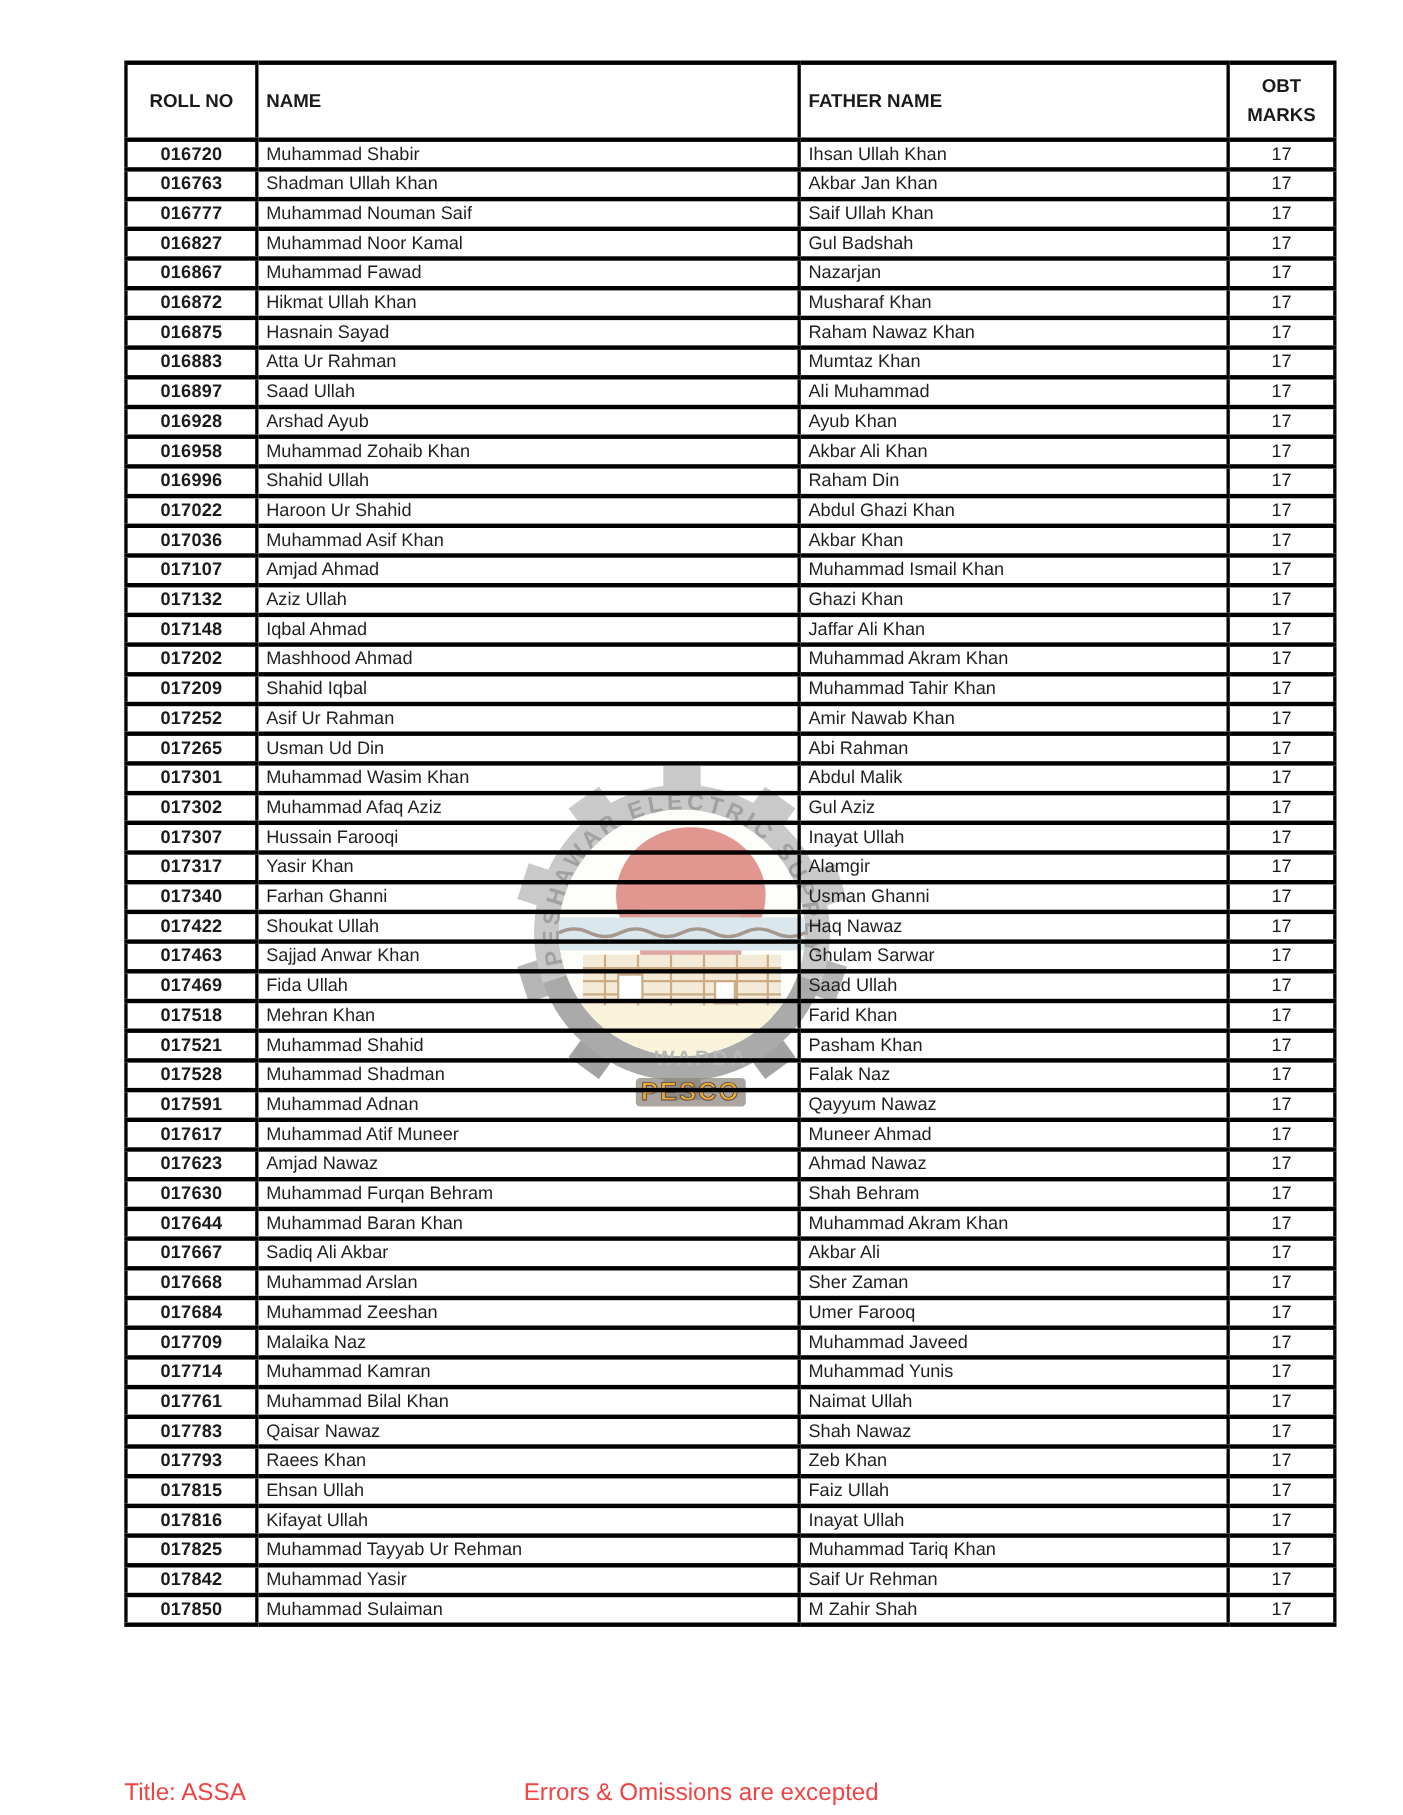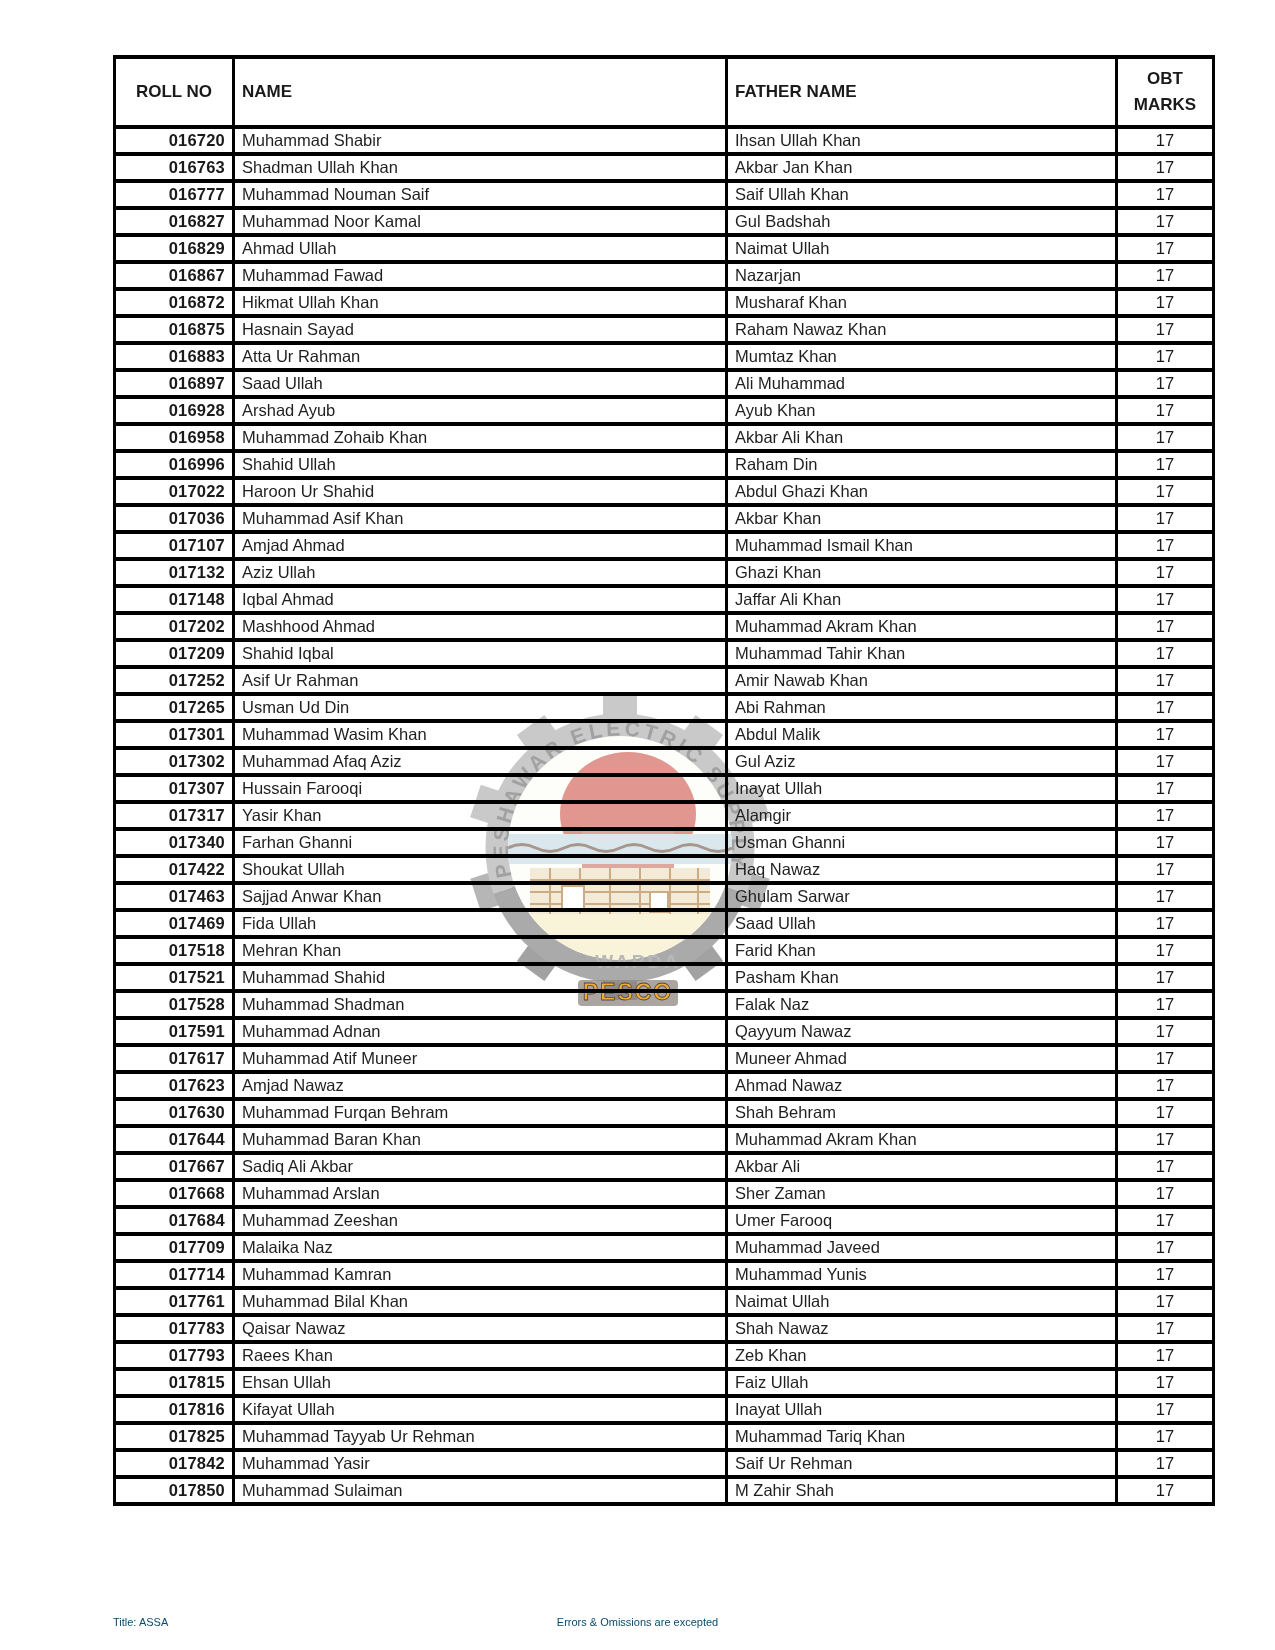--- a/index.html
+++ b/index.html
@@ -55,38 +55,38 @@
   th.h-marks { text-align: center; line-height: 1.55; }
 
   table.results tbody td {
     height: 23px;
     font-size: 16.5px;
     line-height: 1;
     vertical-align: middle;
     padding: 0 7px;
   }
   table.results tbody td:nth-child(1) {
-    text-align: right;
+    text-align: center;
     font-weight: bold;
     letter-spacing: 0.2px;
   }
   table.results tbody td:nth-child(2),
   table.results tbody td:nth-child(3) {
     text-align: left;
     color: #1f1f1f;
   }
   table.results tbody td:nth-child(4) { text-align: center; }
 
   
   .footer {
     position: absolute;
     left: 0; top: 1612px;
     width: 1275px; height: 30px;
-    font-size: 11px;
-    color: #0c4a6e;
+    font-size: 22px;
+    color: #ef4444;
     z-index: 2;
   }
   .footer .f-title  { position: absolute; left: 113px;  top: 4px; }
   .footer .f-center { position: absolute; left: 50%; top: 4px; transform: translateX(-50%); }
   .footer .f-page   { position: absolute; right: 58px; top: 4px; margin-top: 48px; }
 </style>
 </head>
 <body>
 
 <svg class="watermark" viewBox="0 0 302 316" xmlns="http://www.w3.org/2000/svg" aria-hidden="true">
@@ -185,26 +185,20 @@
         <td>Saif Ullah Khan</td>
         <td>17</td>
       </tr>
       <tr>
         <td>016827</td>
         <td>Muhammad Noor Kamal</td>
         <td>Gul Badshah</td>
         <td>17</td>
       </tr>
       <tr>
-        <td>016829</td>
-        <td>Ahmad Ullah</td>
-        <td>Naimat Ullah</td>
-        <td>17</td>
-      </tr>
-      <tr>
         <td>016867</td>
         <td>Muhammad Fawad</td>
         <td>Nazarjan</td>
         <td>17</td>
       </tr>
       <tr>
         <td>016872</td>
         <td>Hikmat Ullah Khan</td>
         <td>Musharaf Khan</td>
         <td>17</td>

